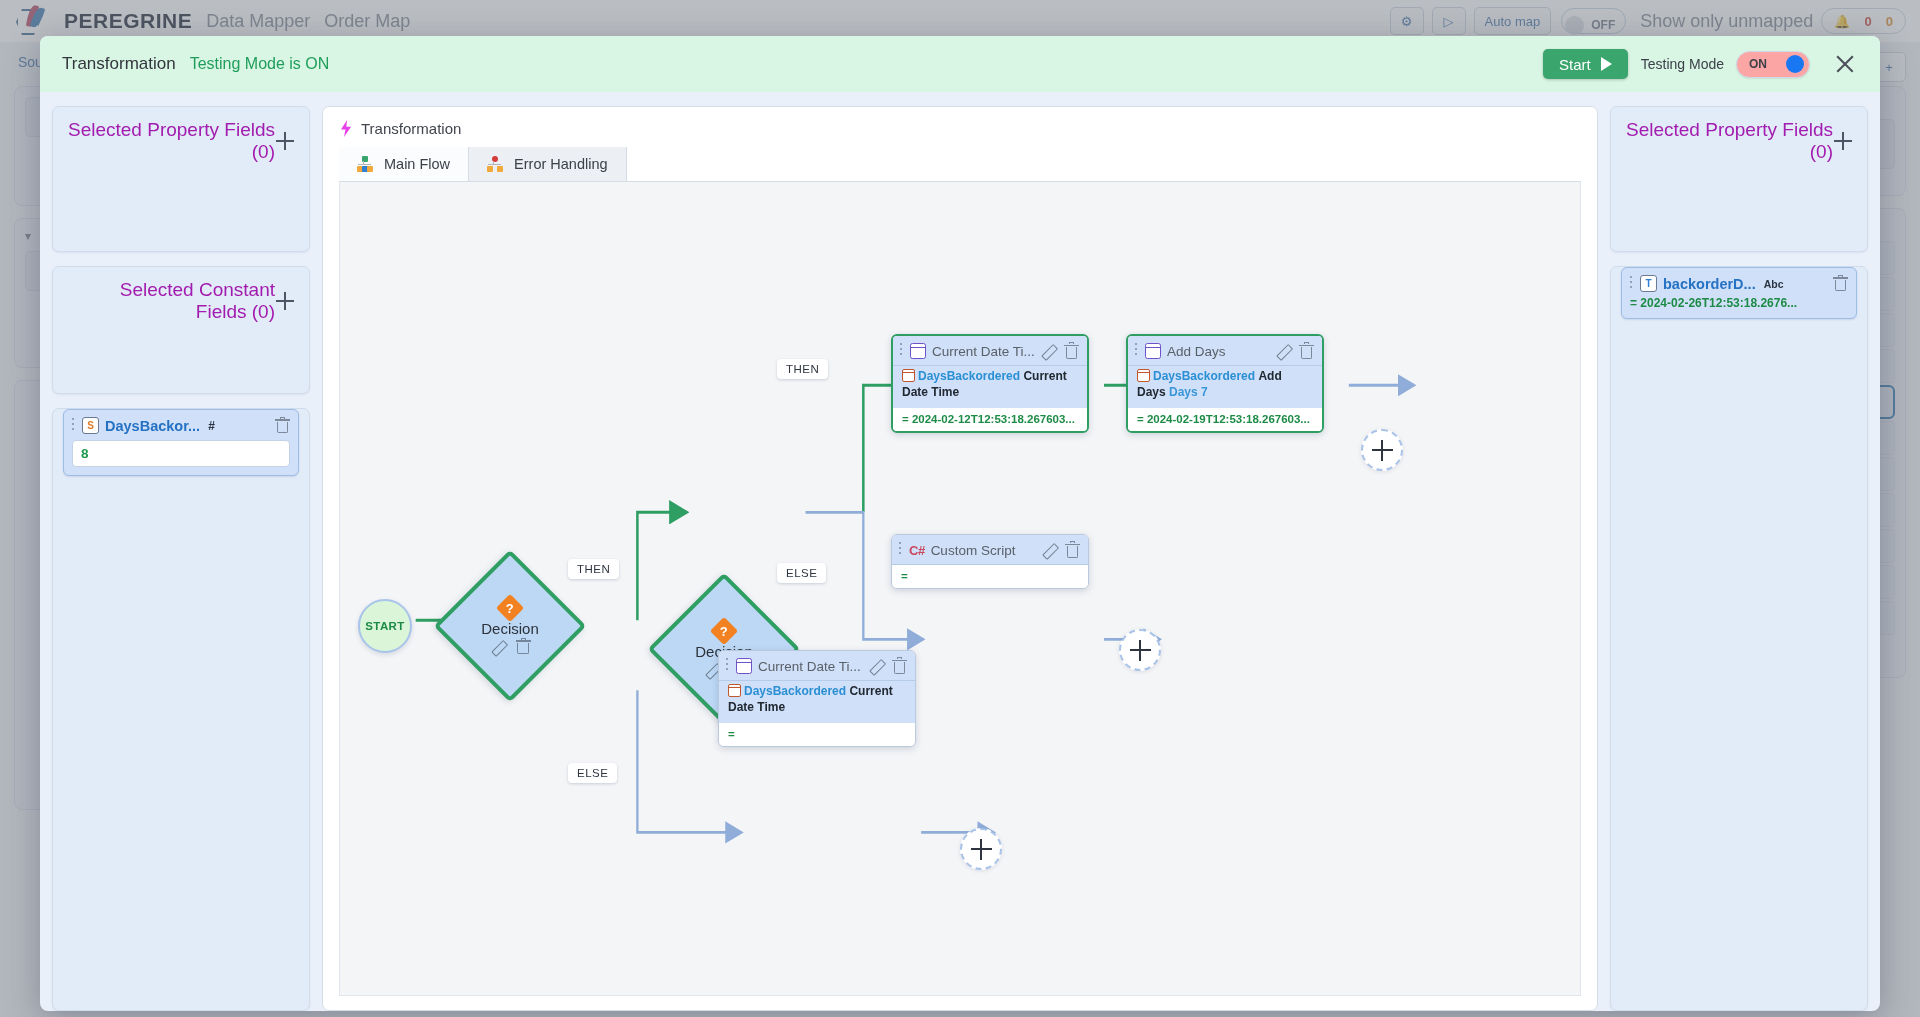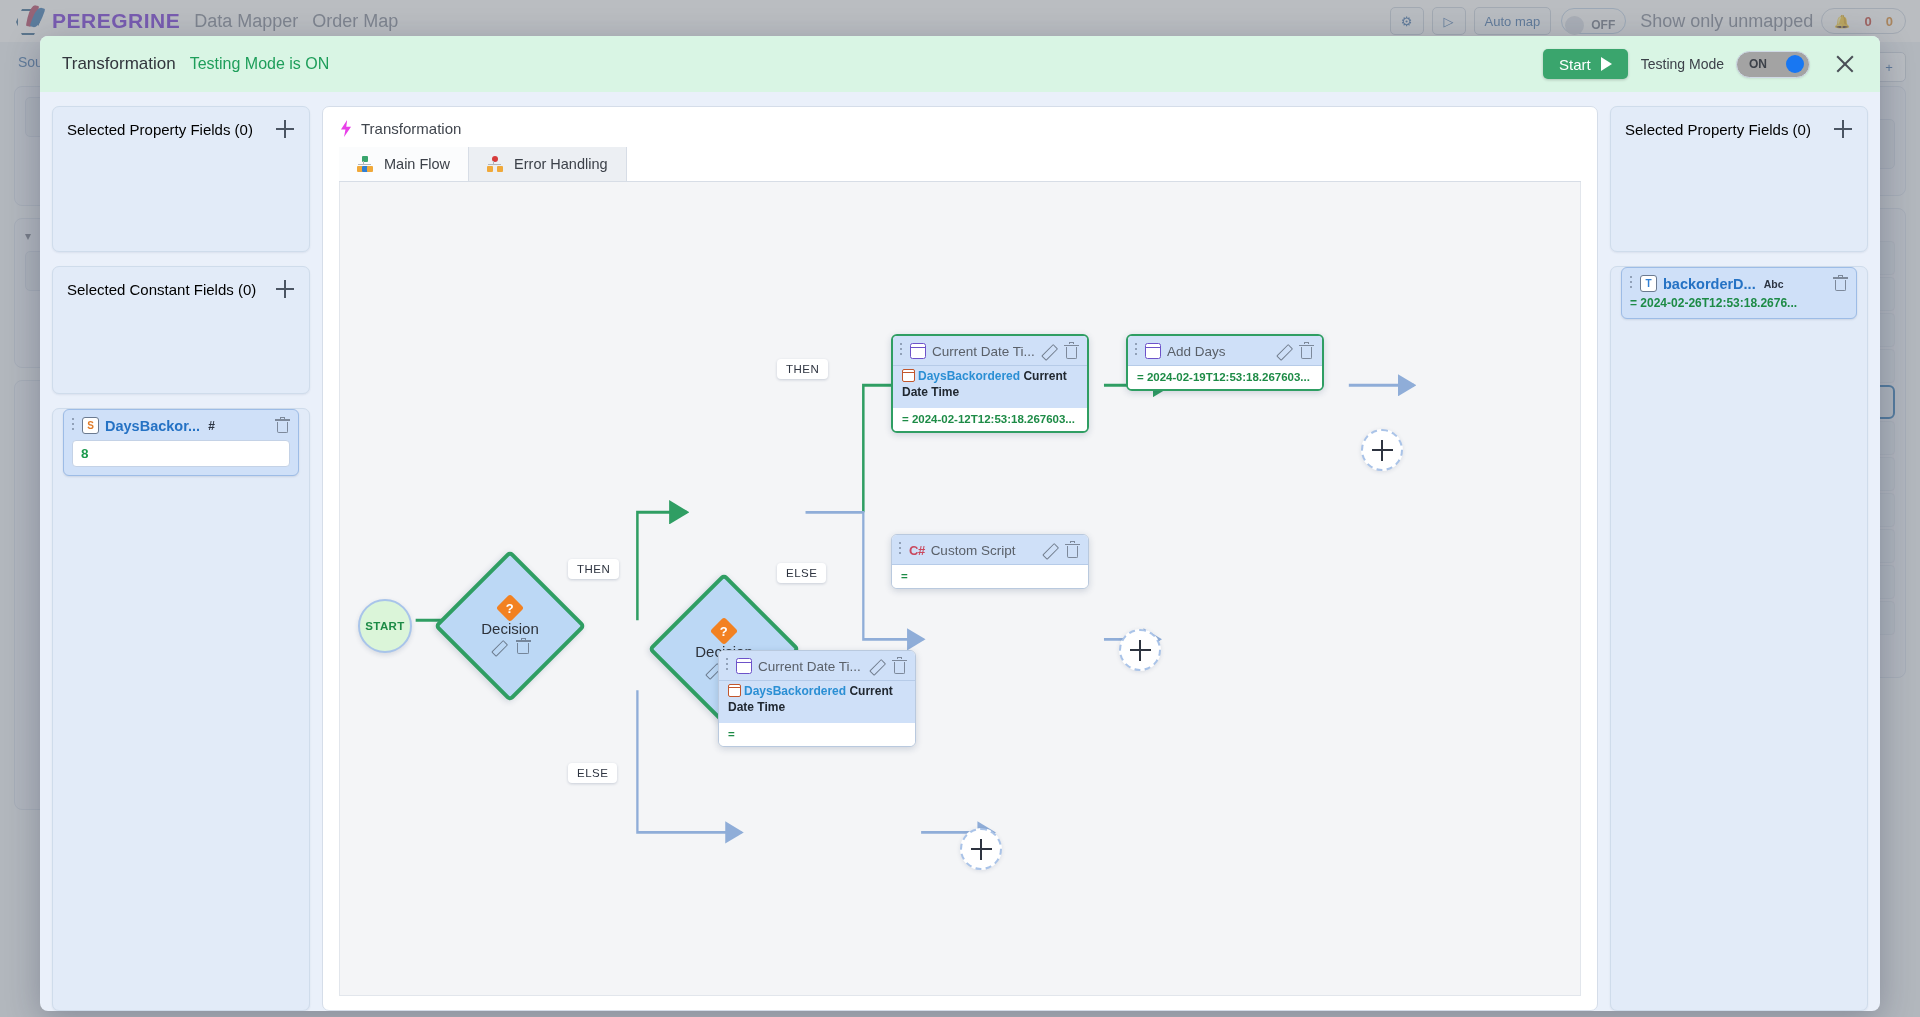--- a/index.html
+++ b/index.html
@@ -24,21 +24,21 @@
     clip-path: polygon(25% 0,75% 0,100% 50%,75% 100%,25% 100%,0 50%);
   }
   .bg-logo-mark .f1 {
     position: absolute; left: 14px; top: 1px; width: 9px; height: 22px;
     background: #b03a5b; border-radius: 60% 10% 60% 10%; transform: rotate(12deg);
   }
   .bg-logo-mark .f2 {
     position: absolute; left: 19px; top: 3px; width: 9px; height: 21px;
     background: #2f6fae; border-radius: 60% 10% 60% 10%; transform: rotate(20deg);
   }
-  .bg-wordmark { font-size: 21px; font-weight: bold; color: #6d28d9; letter-spacing: .5px; margin-left: 4px; }
+  .bg-wordmark { font-size: 21px; font-weight: bold; color: #0f172a; letter-spacing: .5px; margin-left: 16px; }
   .bg-crumb { font-size: 18px; color: #7b8290; margin-left: 14px; }
   .bg-spacer { flex: 1; }
   .bg-btn {
     height: 28px; min-width: 34px; border: 1px solid #c9d2de; border-radius: 5px;
     background: #fbfcfe; margin-left: 8px; display: flex; align-items: center;
     justify-content: center; padding: 0 10px; font-size: 13px; color: #3a6ea8;
   }
   .bg-toggle {
     height: 26px; border: 1px solid #bcd0e6; border-radius: 13px; background: #fff;
     display: flex; align-items: center; padding: 8px 10px 0 3px; margin-left: 10px; gap: 7px;
@@ -84,21 +84,21 @@
   #start-btn {
     background: #3aa56d; color: #fff; border: none; border-radius: 5px;
     height: 30px; padding: 0 16px; font-size: 15px; font-family: inherit;
     display: flex; align-items: center; gap: 10px; cursor: pointer;
     box-shadow: 0 1px 3px rgba(0,0,0,.2);
   }
   .play-tri { width: 0; height: 0; border-left: 11px solid #fff; border-top: 7px solid transparent; border-bottom: 7px solid transparent; }
   .mh-tm { font-size: 14px; color: #3c4149; margin-left: 13px; }
   #tm-toggle {
     margin-left: 12px; height: 27px; width: 74px; border-radius: 14px;
-    background: #a3a3a3; border: 1px solid #cfd9e6; display: flex; align-items: center;
+    background: #fca5a5; border: 1px solid #cfd9e6; display: flex; align-items: center;
     justify-content: space-between; padding: 0 5px 0 12px; cursor: pointer;
     box-shadow: 0 1px 2px rgba(0,0,0,.08);
   }
   #tm-toggle .t { font-size: 12px; font-weight: bold; color: #3c4149; }
   #tm-toggle .k { width: 18px; height: 18px; border-radius: 50%; background: #1877f2; }
   #close-x {
     margin-left: 22px; width: 26px; height: 26px; cursor: pointer;
     position: relative; flex: none;
   }
   #close-x::before, #close-x::after {
@@ -111,21 +111,21 @@
 
   
   .side-col { width: 258px; flex: none; display: flex; flex-direction: column; gap: 14px; }
   .panel {
     background: #e2ebf8; border: 1px solid #cfdceb; border-radius: 7px;
     box-shadow: 0 1px 2px rgba(30,50,90,.08);
   }
   .panel-head {
     display: flex; align-items: center; padding: 12px 14px 8px 14px;
   }
-  .panel-title { font-size: 15px; color: #000000; flex: 1; }
+  .panel-title { font-size: 19px; color: #a21caf; flex: 1; text-align: right; }
   .plus-btn {
     width: 20px; height: 20px; position: relative; cursor: pointer; flex: none;
   }
   .plus-btn::before, .plus-btn::after {
     content: ""; position: absolute; background: #4b5563;
   }
   .plus-btn::before { left: 9px; top: 1px; width: 1.8px; height: 18px; }
   .plus-btn::after  { top: 9px; left: 1px; height: 1.8px; width: 18px; }
   .panel-body { padding: 0 10px 10px 10px; }
 
@@ -575,20 +575,26 @@
               </span>
             <span class="cal-ic"></span>
             <span class="op-title">Add Days</span>
             <span class="pencil"></span>
             <span class="trash" style="margin-left:4px;">
               <span class="hdl"></span>
                 <span class="lid"></span>
                 <span class="bin"></span>
             </span>
           </div>
+          <div class="op-body">
+            <span class="mini-ic"></span><span class="blue">DaysBackordered</span>
+            <span class="dark">Add Days</span>
+            <span class="lite">Days</span>
+            <span class="lite">7</span>
+          </div>
           <div class="op-foot">= 2024-02-19T12:53:18.267603...</div>
         </div>
 
         <div class="node opnode blue" style="left:551px; top:352px;">
           <div class="op-head">
             <span class="grip">
                 <i style="top:0"></i>
                 <i style="top:5px"></i>
                 <i style="top:10px"></i>
               </span>

